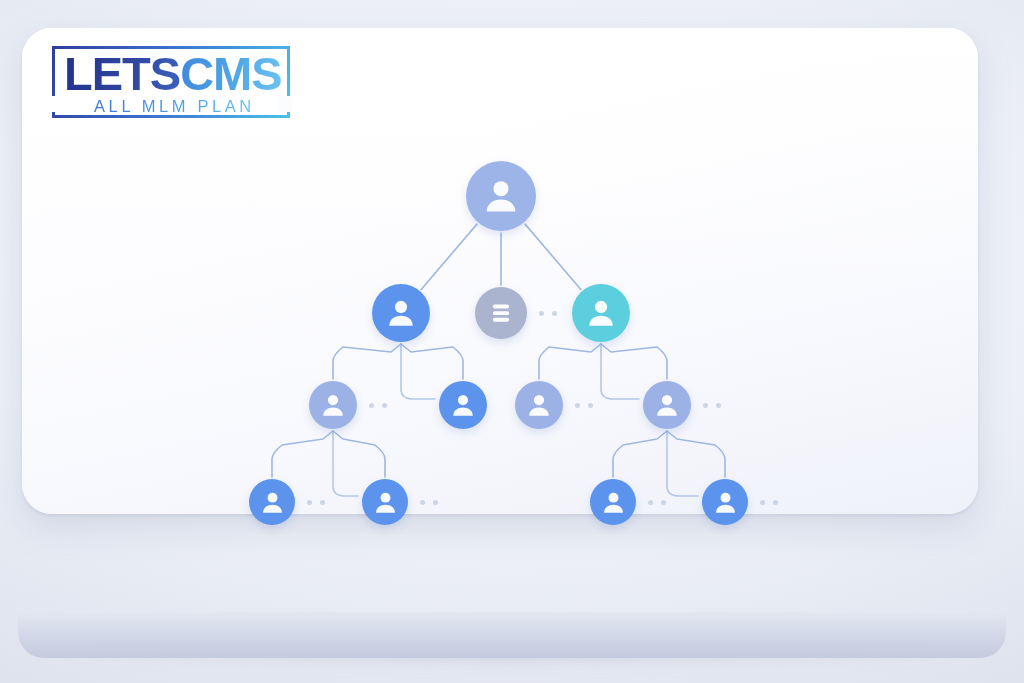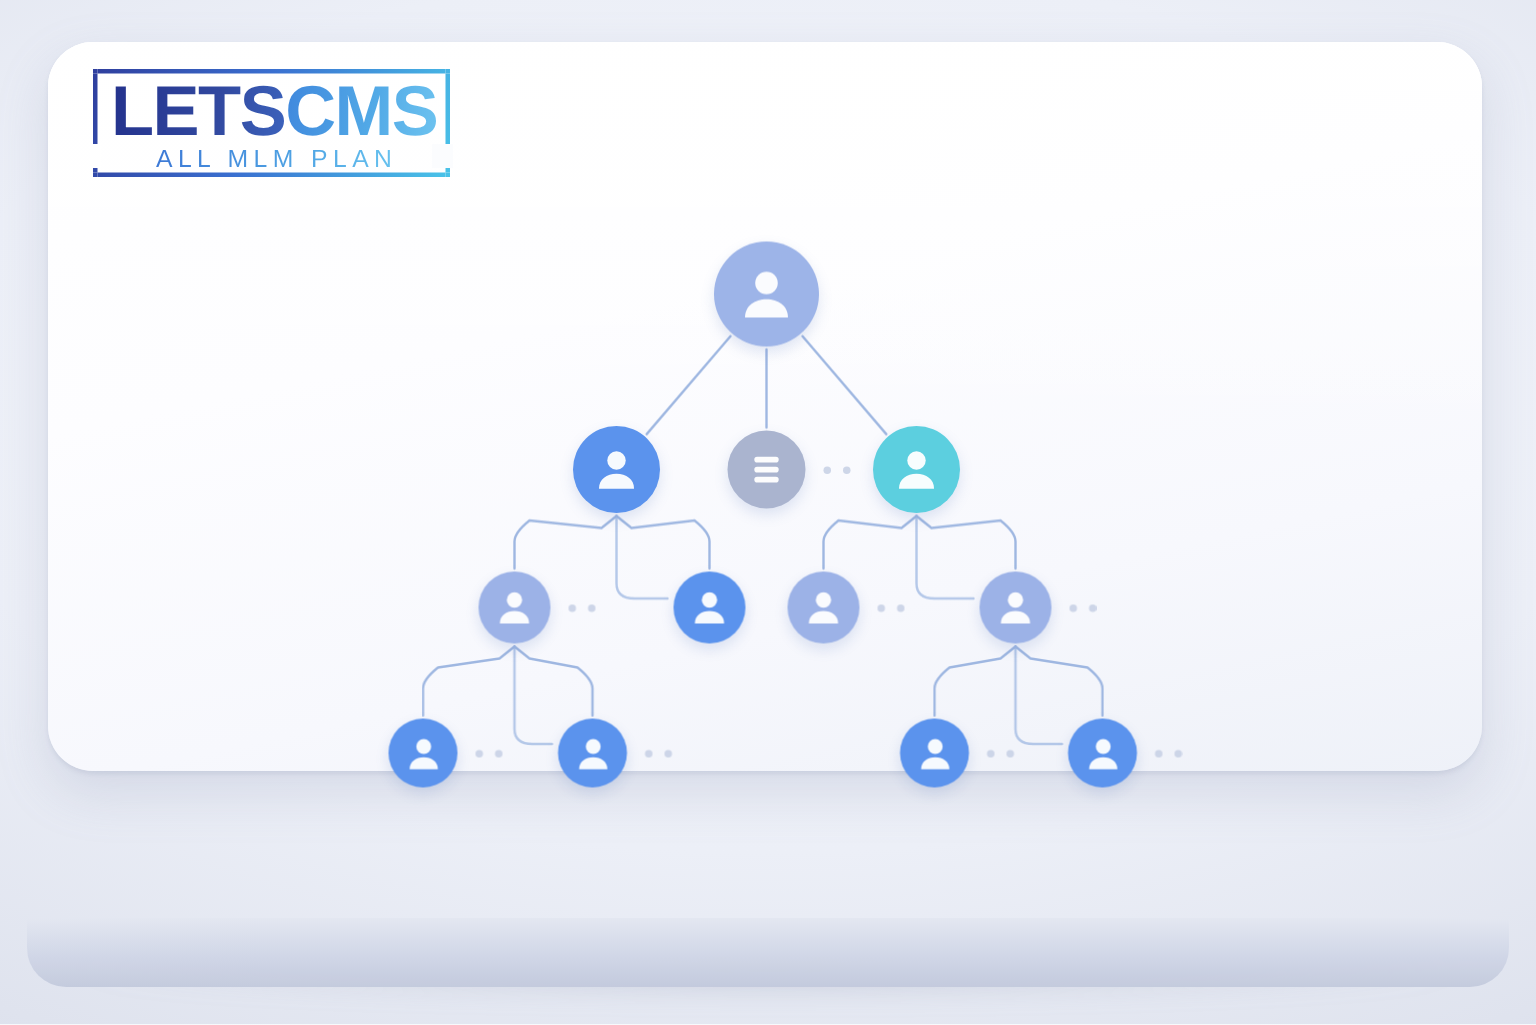--- a/index.html
+++ b/index.html
@@ -40,21 +40,21 @@
     width: 944px;
     height: 34px;
     border-radius: 50%;
     background: radial-gradient(closest-side, rgba(120,130,160,.34), rgba(120,130,160,0));
     filter: blur(9px);
   }
 
   
   .screen {
     position: absolute;
-    left: 32px;
+    left: 22px;
     top: 28px;
     width: 956px;
     height: 486px;
     border-radius: 30px;
     background:
       linear-gradient(168deg, #ffffff 0%, #fdfdff 38%, #f7f8fd 72%, #eef1f8 100%);
     box-shadow:
       0 2px 3px rgba(140,150,180,.18),
       0 14px 34px rgba(130,140,175,.22),
       inset 0 1px 0 rgba(255,255,255,.9);

